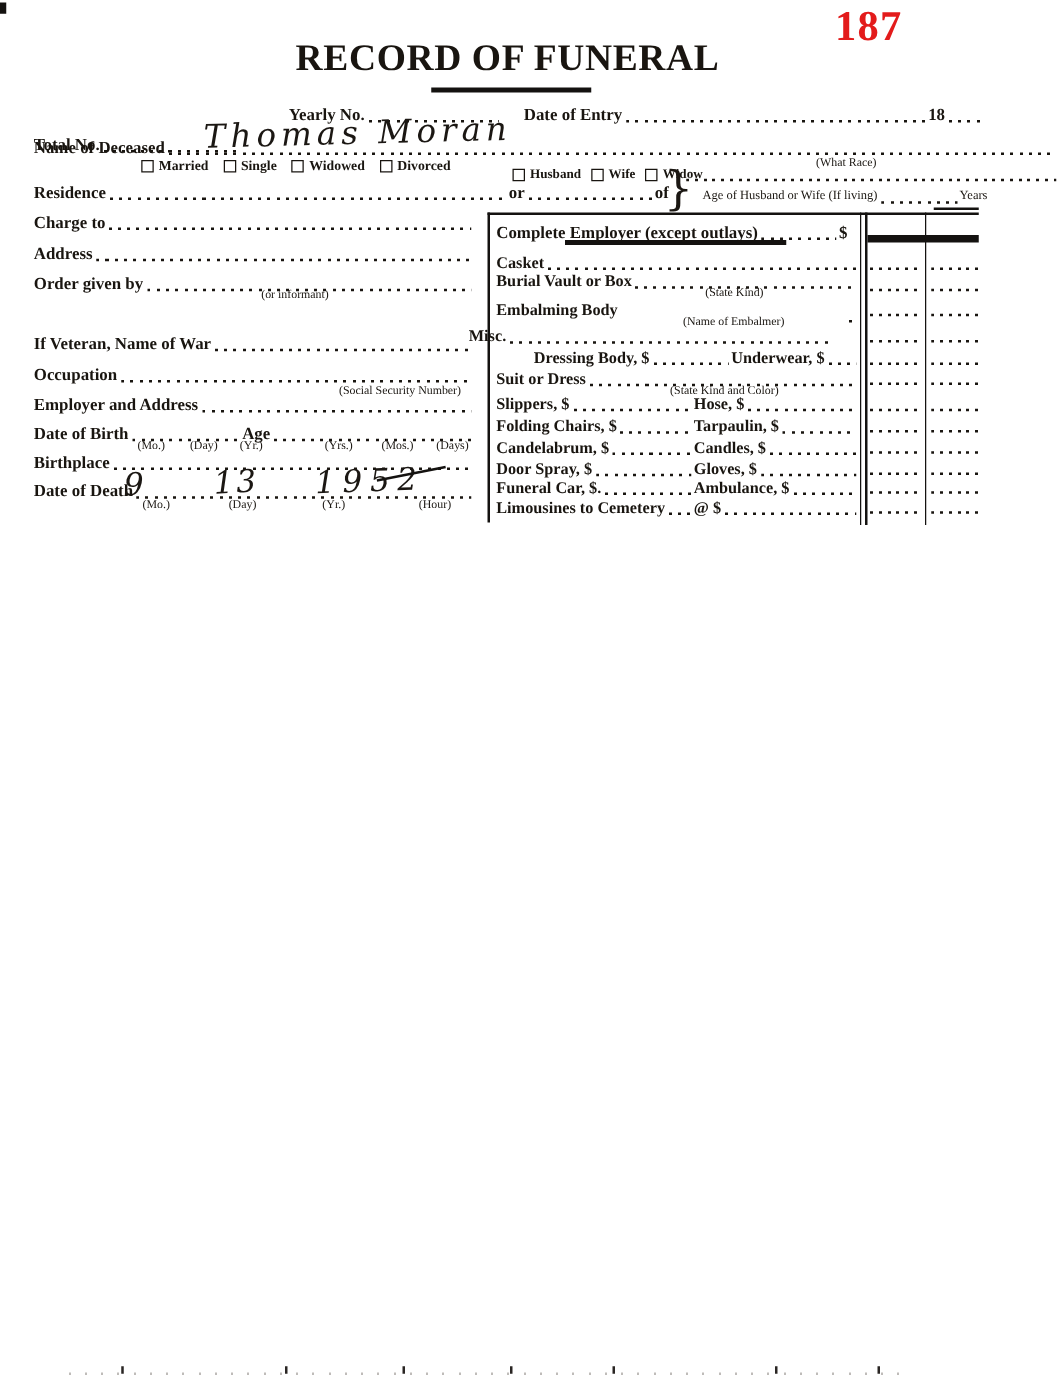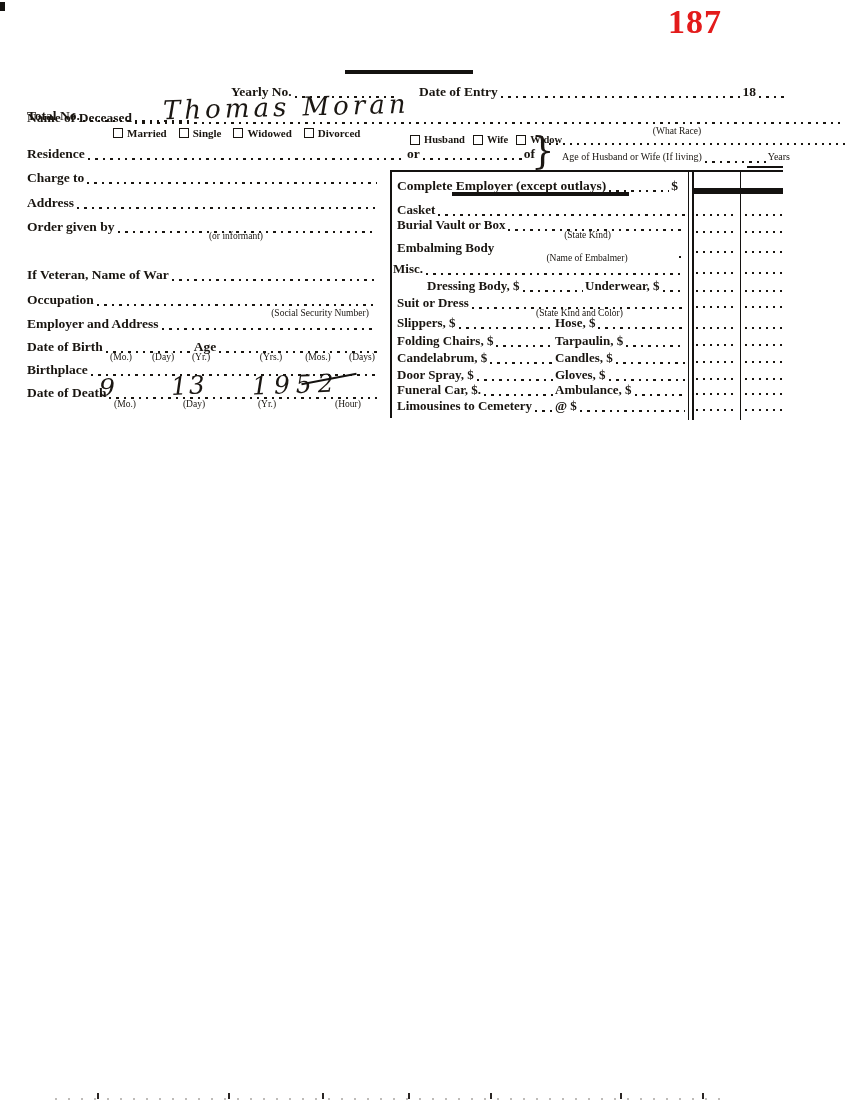--- a/index.html
+++ b/index.html
@@ -32,20 +32,21 @@
 </style>
 </head>
 <body>
 
 <div class="form">
 
   <div class="bar" style="left:0;top:2px;width:5px;height:9px;"></div>
 
   <div class="pagenum" style="color:#e31b1b;">187</div>
 
+  <div class="title">RECORD OF FUNERAL</div>
   <div class="bar" style="left:345px;top:70px;width:128px;height:3.5px;"></div>
 
   <div class="row" style="left:27px;top:84px;width:164px;margin-top:24px;">
     <span>Total No.</span>
     <span class="dots"></span>
   </div>
   <div class="row" style="left:231px;top:84px;width:170px;">
     <span>Yearly No.</span>
     <span class="dots"></span>
   </div>
@@ -190,21 +191,21 @@
   <div class="row sm" style="left:397px;top:217px;width:290px;">
     <span>Burial Vault or Box</span>
     <span class="dots"></span>
   </div>
   <div class="hint" style="left:545px;top:230px;width:85px;">(State Kind)</div>
   <div class="row sm" style="left:397px;top:240px;width:290px;flex-direction:column;">
     <span>Embalming Body</span>
     <span class="dots"></span>
   </div>
   <div class="hint" style="left:537px;top:253px;width:100px;">(Name of Embalmer)</div>
-  <div class="row sm" style="left:393px;top:261px;width:290px;">
+  <div class="row sm" style="left:375px;top:261px;width:290px;">
     <span>Misc.</span>
     <span class="dots"></span>
   </div>
   <div class="row sm" style="left:397px;top:278px;width:290px;">
     <span class="lcell" style="width:158px;margin-left:30px;">
         <span>Dressing Body, $</span>
         <span class="dots"></span>
       </span>
     <span>Underwear, $</span>
     <span class="dots"></span>

